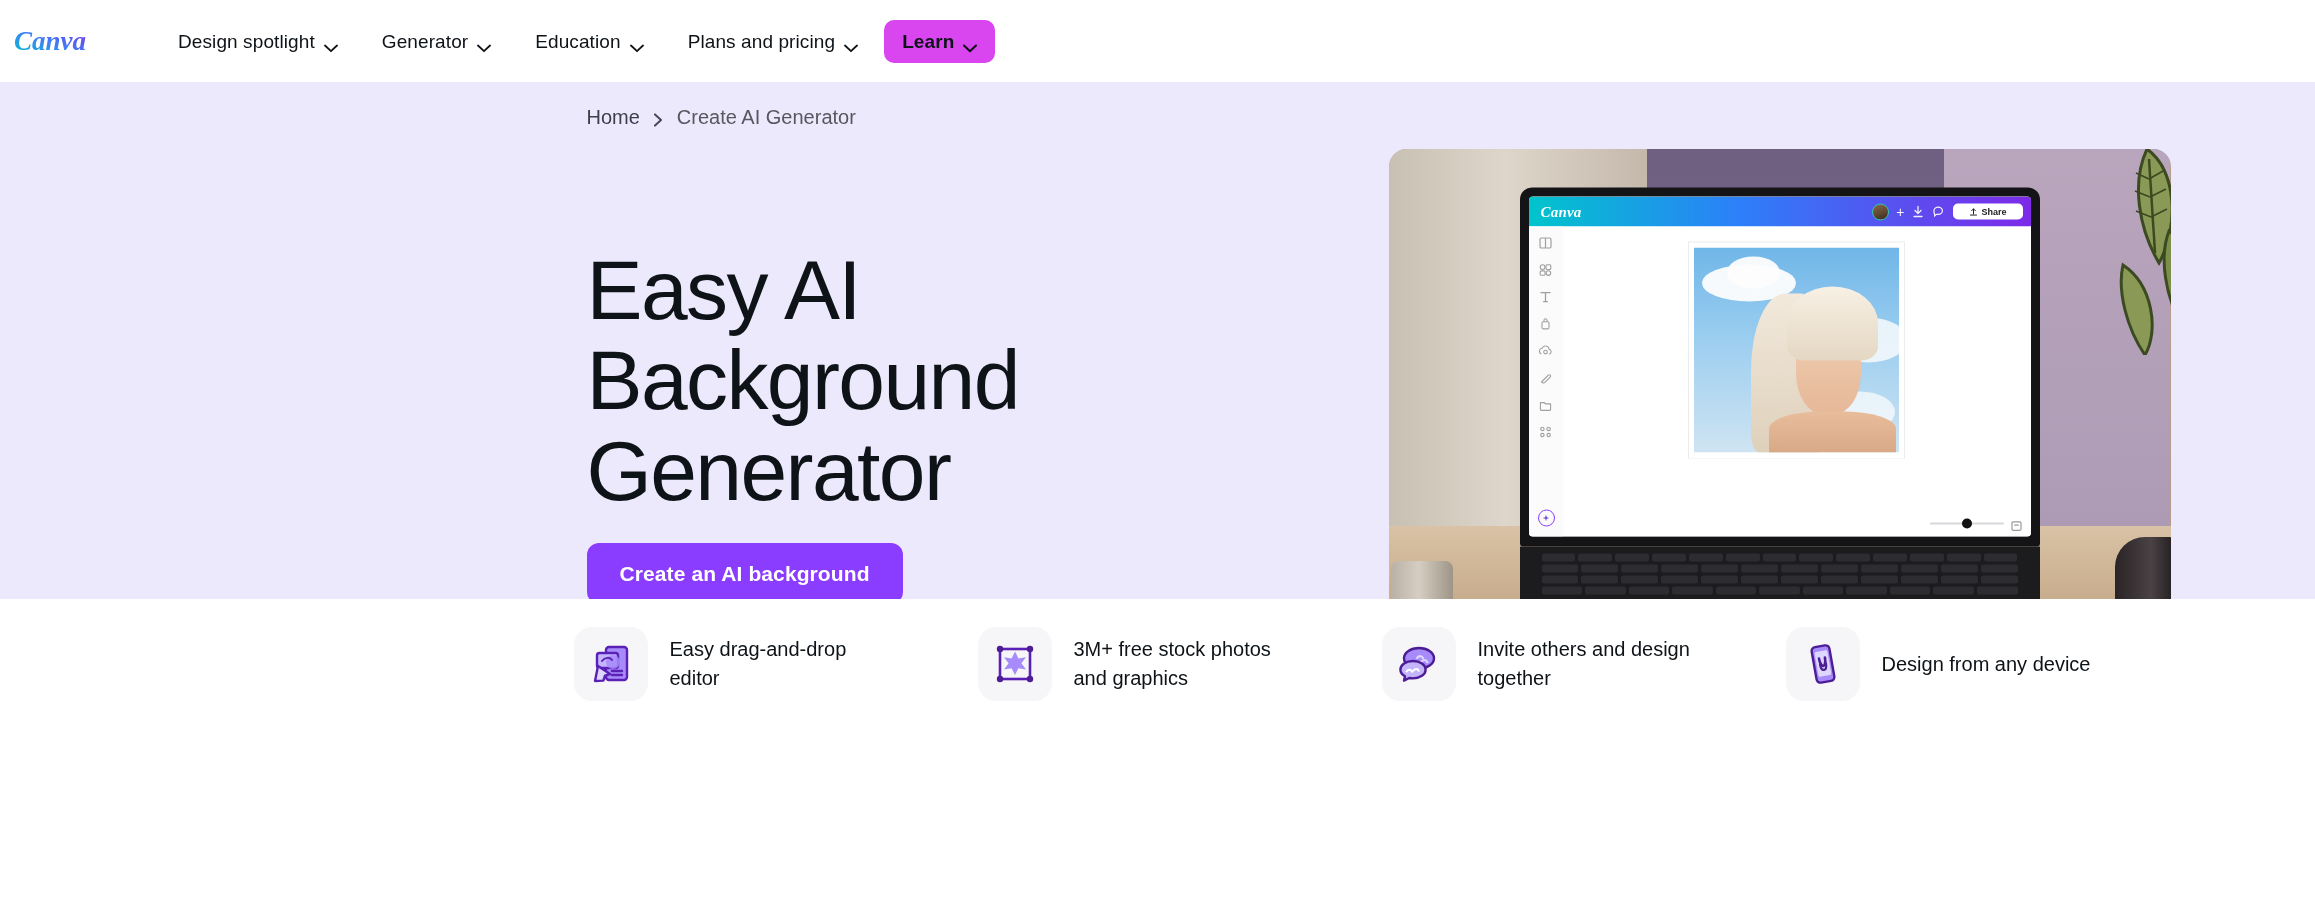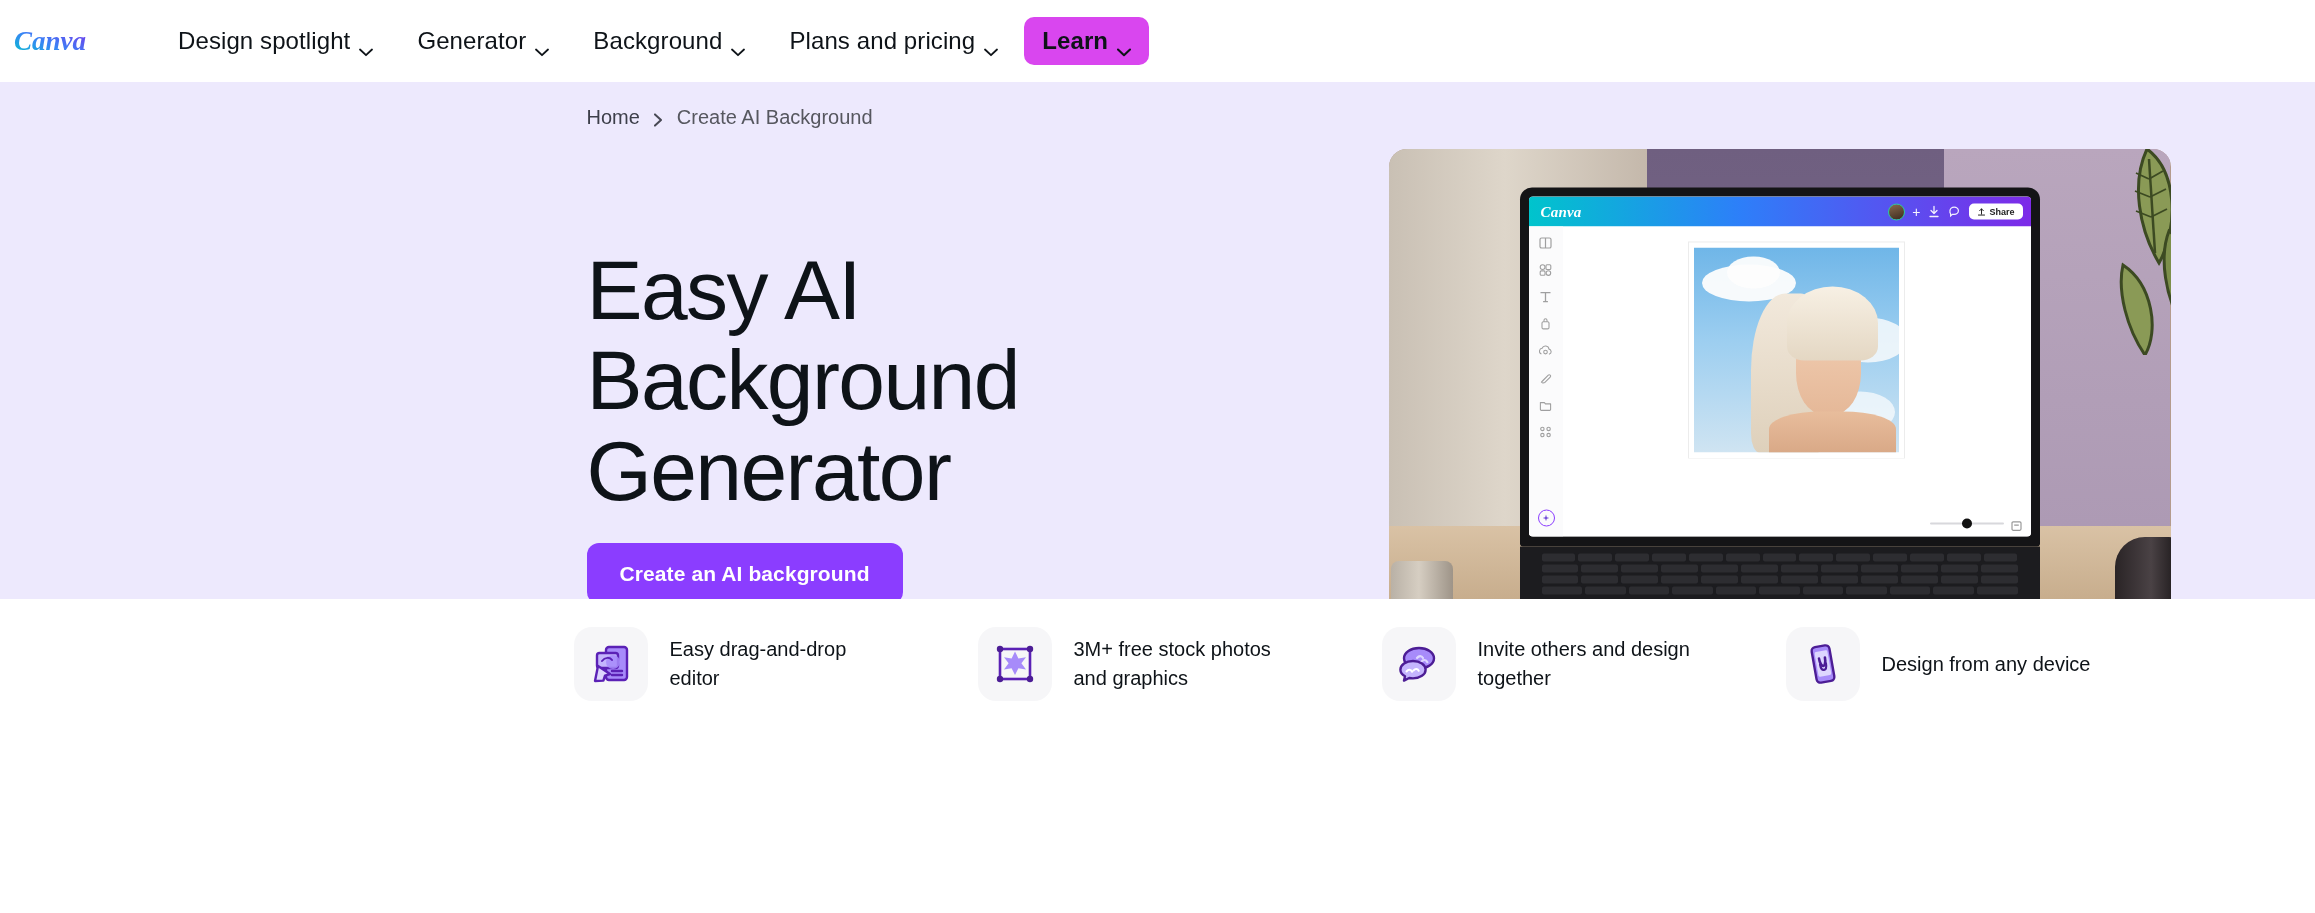--- a/index.html
+++ b/index.html
@@ -32,21 +32,21 @@
   }
   .logo svg { display: block; }
 
   .nav-items { display: flex; align-items: center; gap: 8px; }
   .nav-item {
     display: flex;
     align-items: center;
     gap: 9px;
     padding: 12px 18px;
     border-radius: 10px;
-    font-size: 24px;
+    font-size: 19px;
     color: #0e1318;
     letter-spacing: 0.1px;
     cursor: pointer;
     white-space: nowrap;
     line-height: 1;
   }
   .nav-item.active {
     background: #d946ef;
     font-weight: 700;
   }
@@ -172,21 +172,21 @@
   }
   .ed-logo { font-family:"Liberation Serif", serif; font-style:italic; font-weight:700;
              color:#fff; font-size:15px; letter-spacing:.2px; }
   .ed-right { margin-left:auto; display:flex; align-items:center; gap:7px; }
   .ed-avatar { width:17px; height:17px; border-radius:50%;
                background:linear-gradient(160deg,#8a6a4d,#3a2a1e); border:1.5px solid #2ecc9a; }
   .ed-plus { color:#fff; font-size:14px; line-height:1; opacity:.95; }
   .ed-ico { width:14px; height:14px; opacity:.92; }
   .ed-share {
     background:#fff; color:#222; font-size:9px; font-weight:700;
-    border-radius:5px; padding:3px 8px; display:flex; align-items:center; gap:3px;
+    border-radius:5px; padding:3px 16px; display:flex; align-items:center; gap:3px;
   }
   .ed-body { flex:1; display:flex; background:#fff; position:relative; }
   .ed-side { width:34px; flex:none; background:#fbfbfc; padding-top:9px;
              display:flex; flex-direction:column; align-items:center; gap:14px; position:relative; }
   .ed-tool { width:13px; height:13px; opacity:.55; }
   .ed-magic { position:absolute; bottom:10px; left:9px; width:17px; height:17px;
               border-radius:50%; border:1.5px solid #8b3dff;
               display:flex; align-items:center; justify-content:center; }
   .ed-canvas-wrap { flex:1; display:flex; align-items:flex-start; justify-content:center;
                     padding-top:16px; position:relative; }
@@ -276,21 +276,21 @@
     </div>
     <div class="nav-item">
       <span>Generator</span>
       <span class="chev">
         <svg viewBox="0 0 14 9" width="14" height="9">
             <path d="M1 1.5L7 7.2l6-5.7" stroke="#0e1318" stroke-width="1.8" fill="none" stroke-linecap="round" stroke-linejoin="round"></path>
           </svg>
       </span>
     </div>
     <div class="nav-item">
-      <span>Background</span>
+      <span>Education</span>
       <span class="chev">
         <svg viewBox="0 0 14 9" width="14" height="9">
             <path d="M1 1.5L7 7.2l6-5.7" stroke="#0e1318" stroke-width="1.8" fill="none" stroke-linecap="round" stroke-linejoin="round"></path>
           </svg>
       </span>
     </div>
     <div class="nav-item">
       <span>Plans and pricing</span>
       <span class="chev">
         <svg viewBox="0 0 14 9" width="14" height="9">
@@ -312,21 +312,21 @@
 <div class="hero">
   <div class="hero-inner">
 
     <div class="breadcrumb">
       <span class="crumb-link">Home</span>
       <span class="crumb-sep">
         <svg viewBox="0 0 11 14" width="11" height="14">
             <path d="M2 1.4L8 7l-6 5.6" stroke="#2b2d36" stroke-width="2" fill="none" stroke-linecap="round" stroke-linejoin="round"></path>
           </svg>
       </span>
-      <span class="crumb-current">Create AI Background</span>
+      <span class="crumb-current">Create AI Generator</span>
     </div>
 
     <div class="hero-cols">
       <div class="hero-left">
         <h1 class="hero-title">Easy AI Background Generator</h1>
         <button class="cta">Create an AI background</button>
       </div>
 
       <div class="hero-right">
         <div class="scene">

